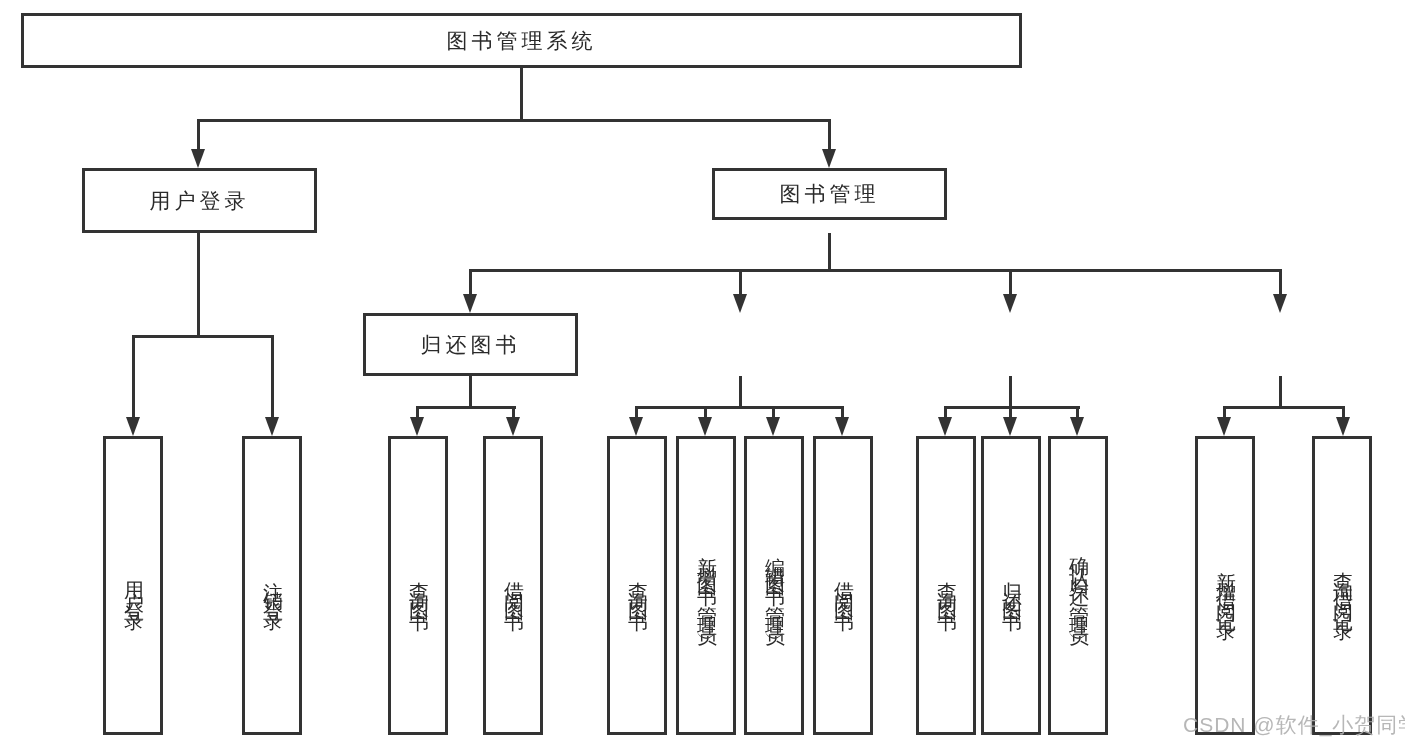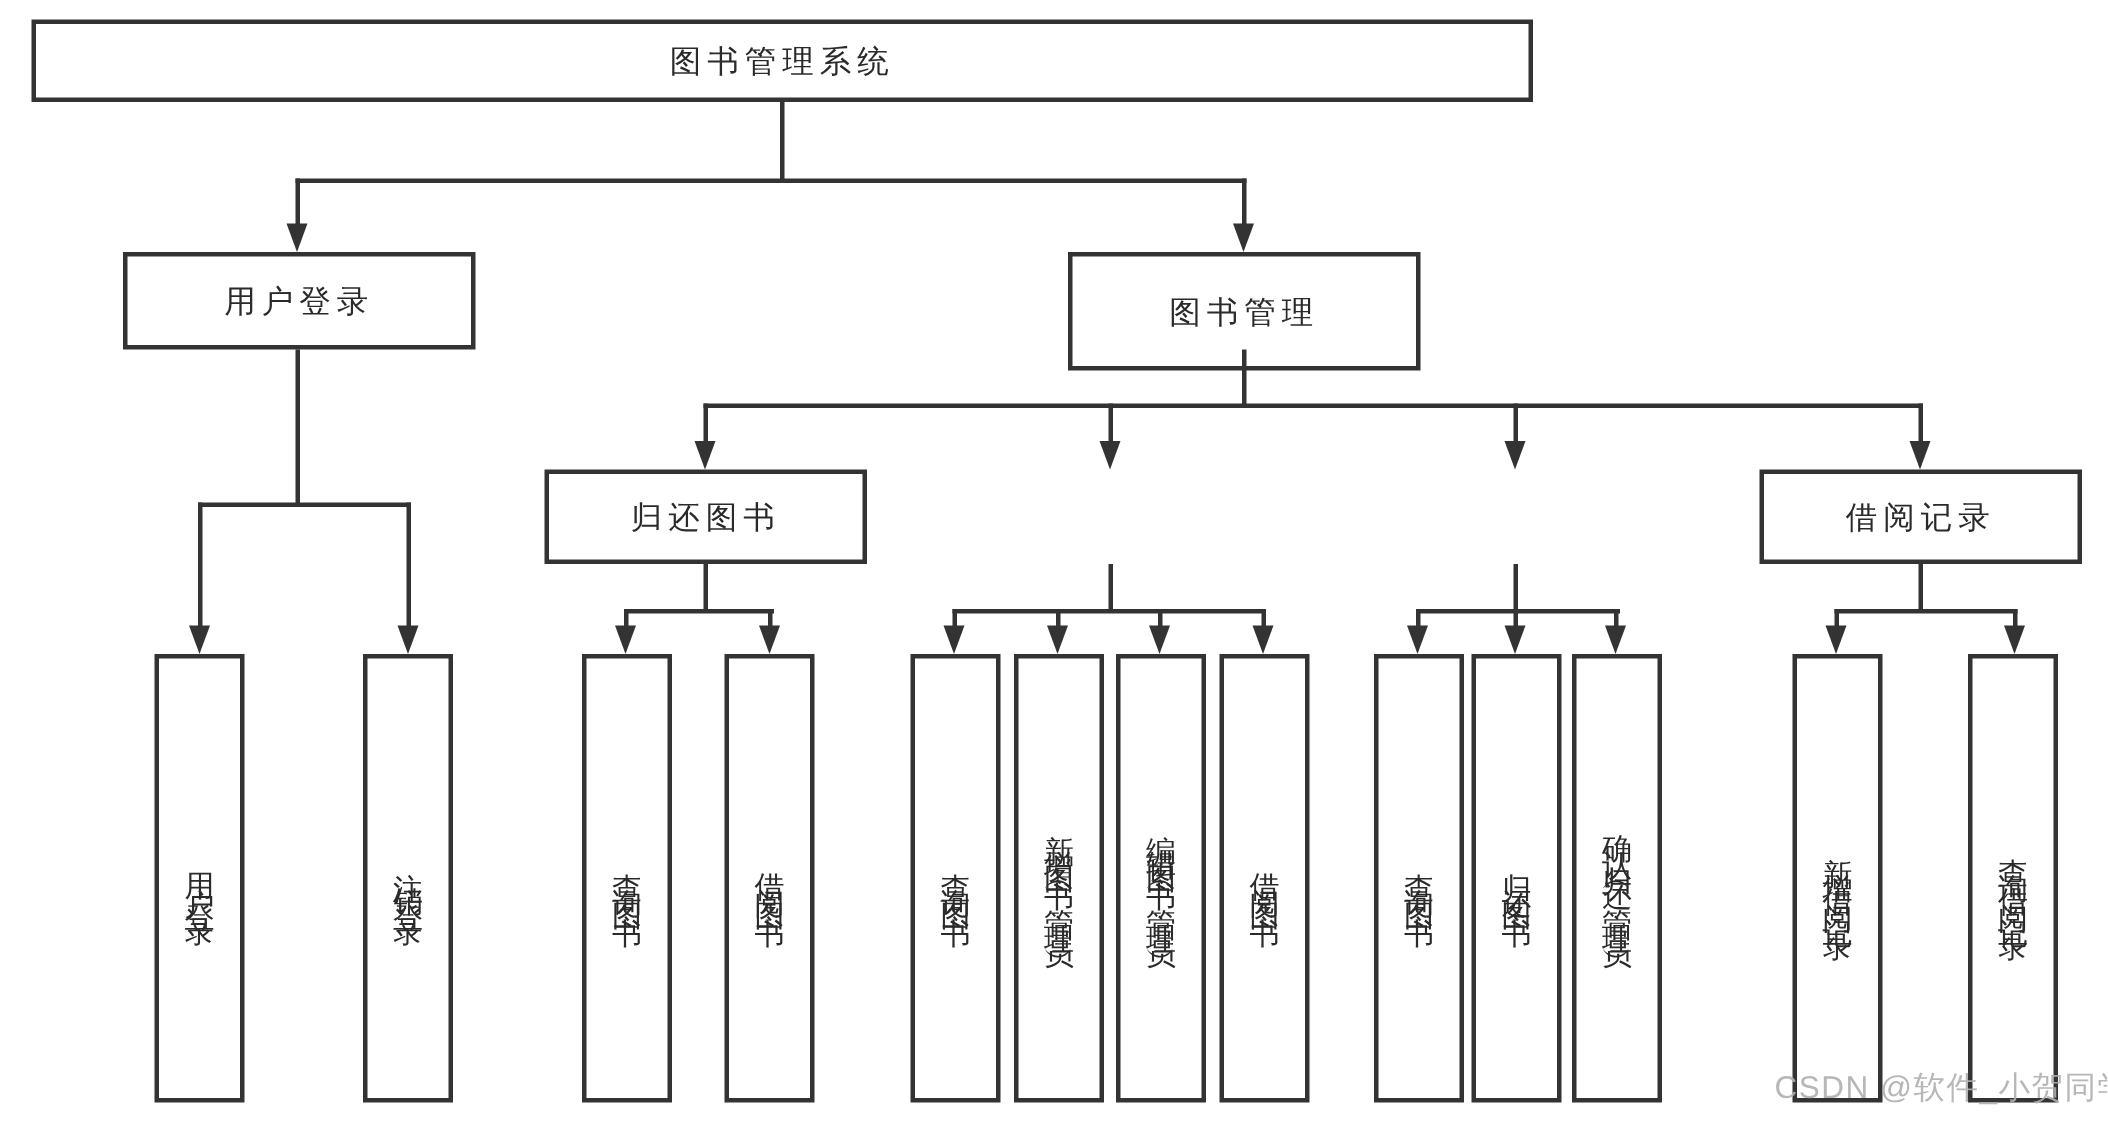--- a/index.html
+++ b/index.html
@@ -24,20 +24,21 @@
     border: 3px solid #333333;
     display: flex;
     align-items: center;
     justify-content: center;
   }
   .node .lbl {
     font-size: 21px;
     letter-spacing: 4px;
     color: #2a2a2a;
     white-space: nowrap;
+    font-family: Liberation Mono, monospace;
   }
   .node.leaf .lbl {
     writing-mode: vertical-rl;
     text-orientation: mixed;
     font-size: 20px;
     letter-spacing: 10px;
     white-space: nowrap;
   }
   
   .vline, .hline {
@@ -77,21 +78,21 @@
   <div class="vline" style="left:520px; top:68px; height:52px;"></div>
   <div class="hline" style="left:197px; top:119px; width:634px;"></div>
   <div class="vline" style="left:197px; top:119px; height:32px;"></div>
   <div class="arrow" style="left:191px; top:149px;"></div>
   <div class="vline" style="left:828px; top:119px; height:32px;"></div>
   <div class="arrow" style="left:822px; top:149px;"></div>
 
   <div class="node" style="left:82px; top:168px; width:235px; height:65px;">
     <span class="lbl">用户登录</span>
   </div>
-  <div class="node" style="left:712px; top:168px; width:235px; height:79px;">
+  <div class="node" style="left:712px; top:168px; width:235px; height:52px;">
     <span class="lbl">图书管理</span>
   </div>
 
   <div class="vline" style="left:197px; top:233px; height:104px;"></div>
   <div class="hline" style="left:132px; top:335px; width:142px;"></div>
   <div class="vline" style="left:132px; top:335px; height:83px;"></div>
   <div class="arrow" style="left:126px; top:417px;"></div>
   <div class="vline" style="left:271px; top:335px; height:83px;"></div>
   <div class="arrow" style="left:265px; top:417px;"></div>
 
@@ -101,23 +102,20 @@
   <div class="arrow" style="left:463px; top:294px;"></div>
   <div class="vline" style="left:739px; top:269px; height:26px;"></div>
   <div class="arrow" style="left:733px; top:294px;"></div>
   <div class="vline" style="left:1009px; top:269px; height:26px;"></div>
   <div class="arrow" style="left:1003px; top:294px;"></div>
   <div class="vline" style="left:1279px; top:269px; height:26px;"></div>
   <div class="arrow" style="left:1273px; top:294px;"></div>
 
   <div class="node" style="left:363px; top:313px; width:215px; height:63px;">
     <span class="lbl">归还图书</span>
-  </div>
-  <div class="node" style="left:1173px; top:313px; width:215px; height:63px;">
-    <span class="lbl">借阅记录</span>
   </div>
 
   <div class="vline" style="left:469px; top:376px; height:32px;"></div>
   <div class="hline" style="left:416px; top:406px; width:100px;"></div>
   <div class="vline" style="left:416px; top:406px; height:12px;"></div>
   <div class="arrow" style="left:410px; top:417px;"></div>
   <div class="vline" style="left:512px; top:406px; height:12px;"></div>
   <div class="arrow" style="left:506px; top:417px;"></div>
 
   <div class="vline" style="left:739px; top:376px; height:32px;"></div>

